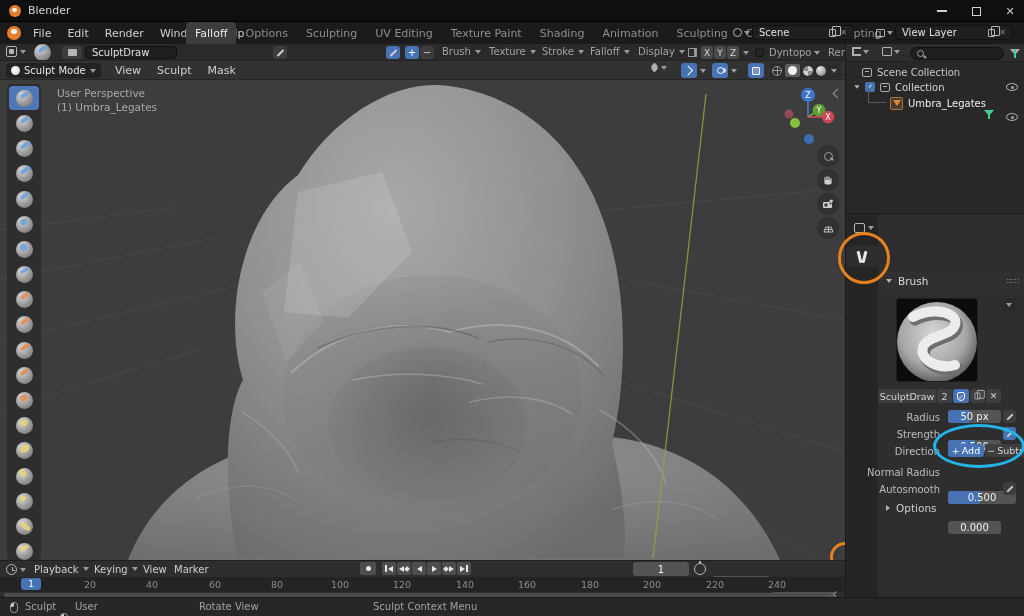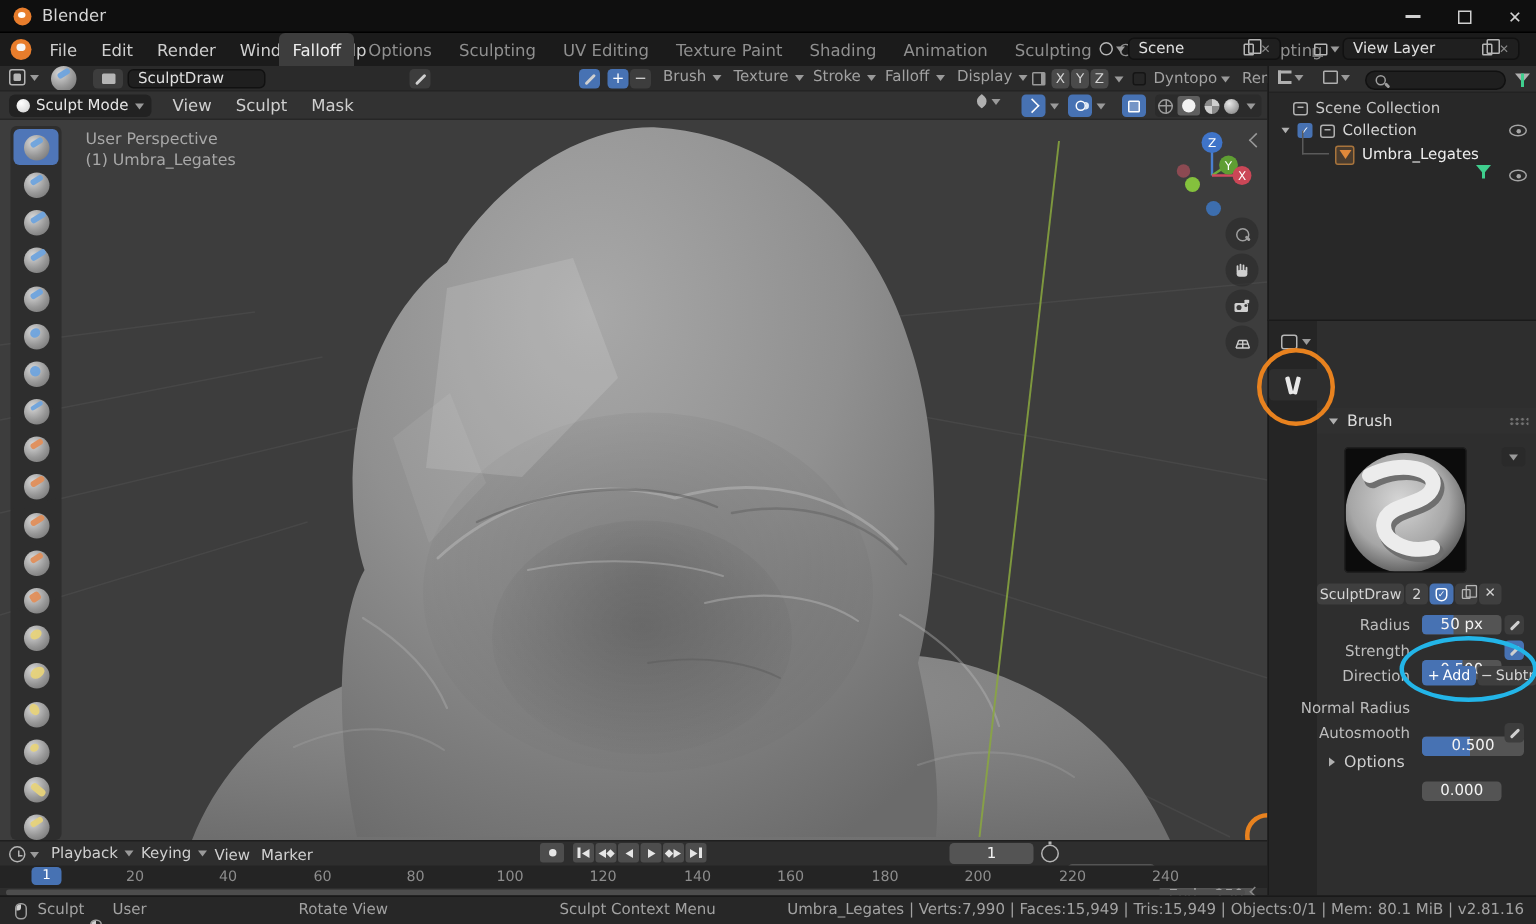--- a/index.html
+++ b/index.html
@@ -653,19 +653,18 @@
 
   <div class="abs" style="left:0;top:597px;width:1024px;height:19px;background:#272727;border-top:1px solid #191919">
     <div class="abs mouse l" style="left:10px;top:4px"></div>
     <div class="abs handtxt" style="left:25px;top:3px">Sculpt</div>
     <div class="abs mouse l" style="left:60px;top:4px"></div>
     <div class="abs handtxt" style="left:75px;top:3px">User</div>
 
     <div class="abs handtxt" style="left:199px;top:3px">Rotate View</div>
 
     <div class="abs handtxt" style="left:373px;top:3px">Sculpt Context Menu</div>
-    <div class="abs handtxt" style="right:8px;top:3px">Umbra_Legates | Verts:7,990 | Faces:15,949 | Tris:15,949 | Objects:0/1 | Mem: 80.1 MiB | v2.81.16</div>
   </div>
 
   <div class="annot" style="left:838px;top:232px;width:52px;height:52px;border:3.5px solid #e8821f;z-index:50"></div>
   <div class="annot" style="left:933px;top:424px;width:92px;height:44px;border:3.5px solid #23b5e8;z-index:50"></div>
 
 </div>
 
 </body></html>

